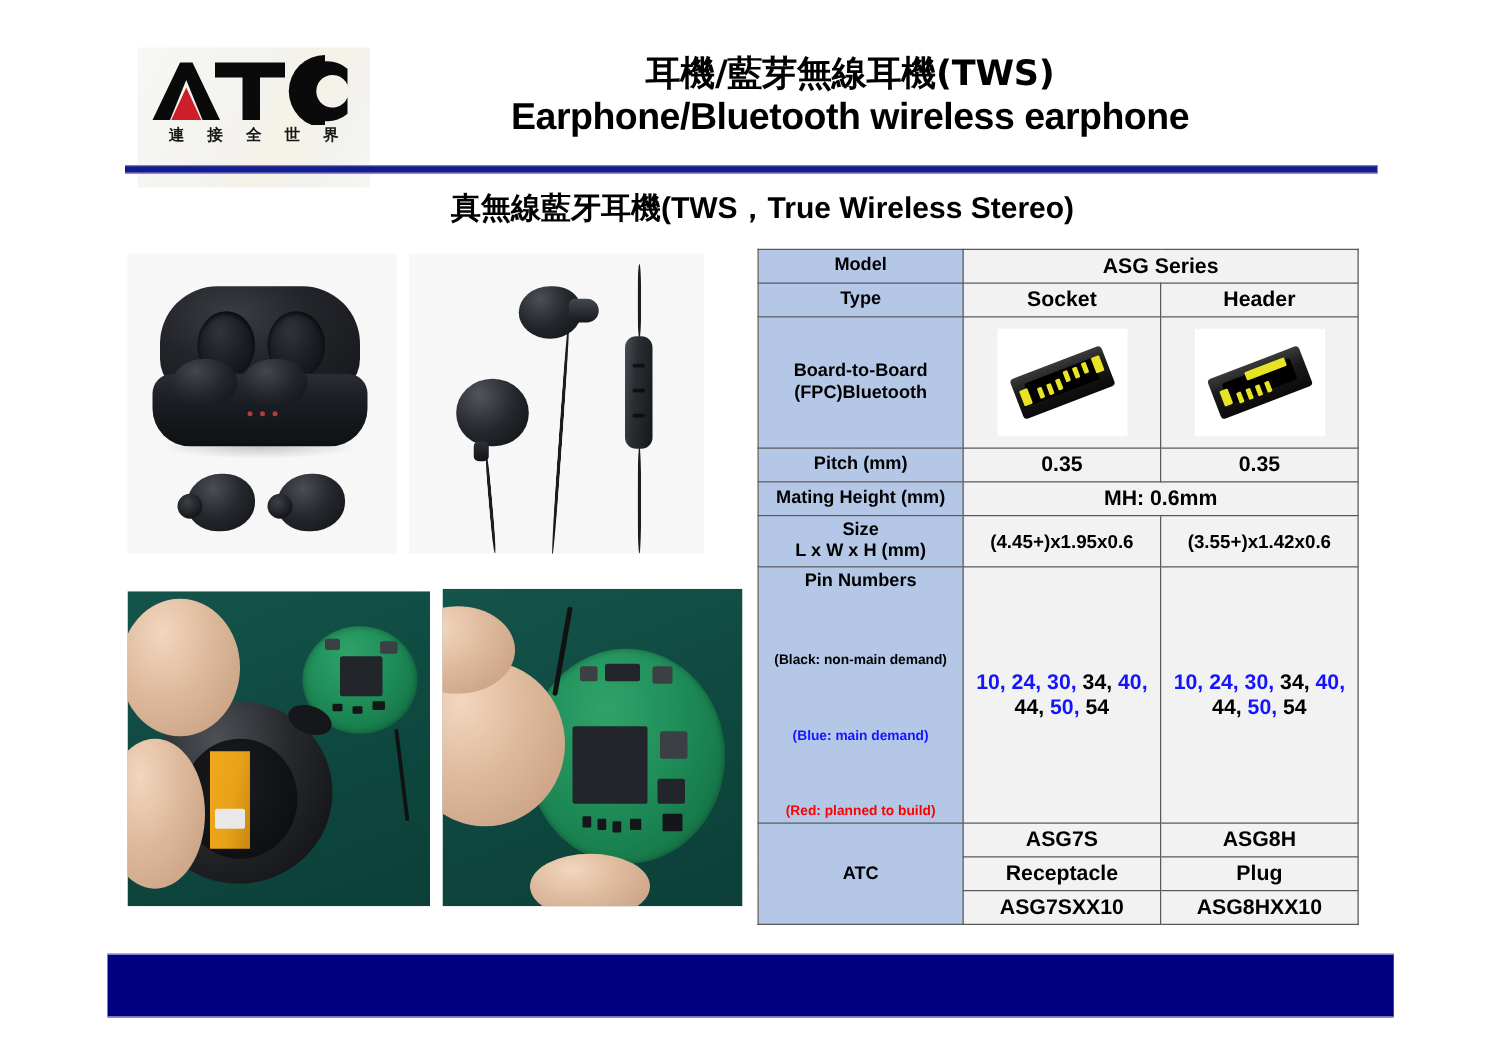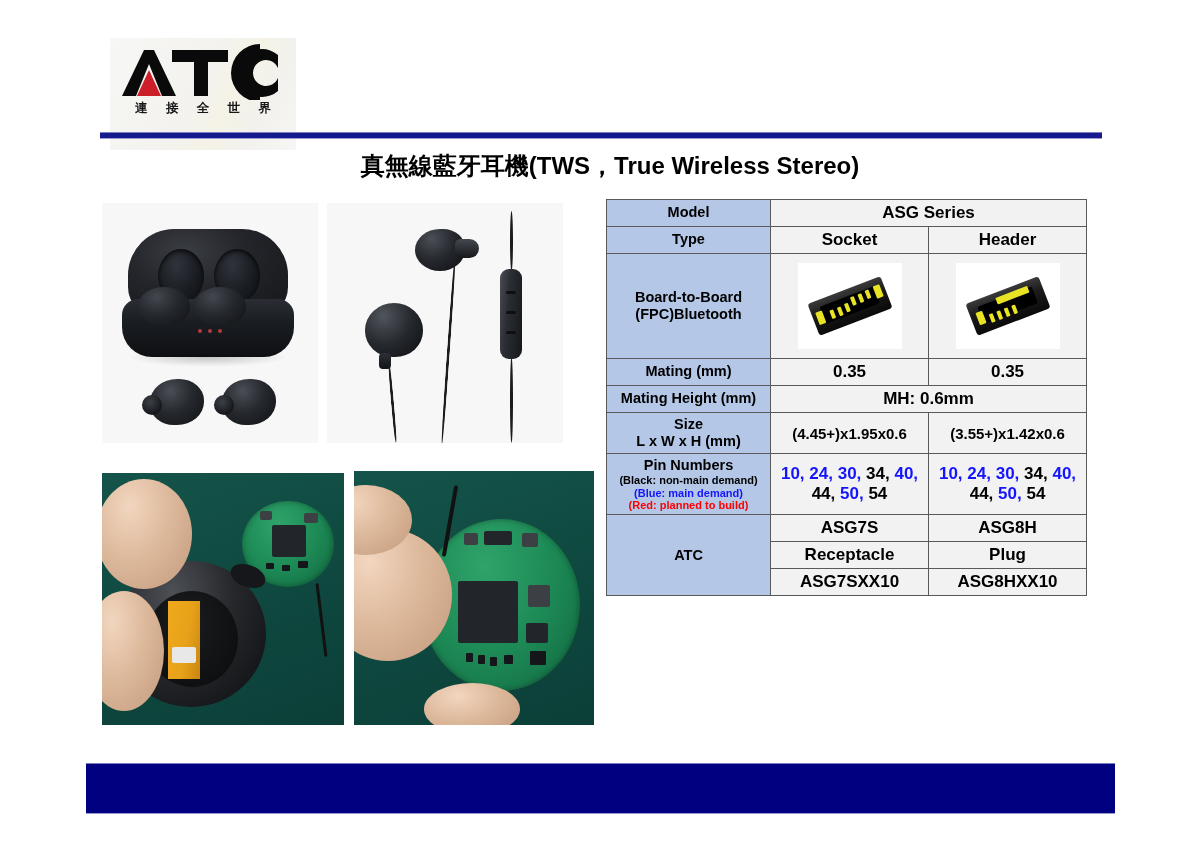--- a/index.html
+++ b/index.html
@@ -305,21 +305,21 @@
     position: absolute;
     width: 7px; height: 13px;
     background: #e8e425;
     border-radius: 1px;
   }
 
   .pin-blue { color: #1414ff; }
   .pin-black { color: #000; }
   .note-blue { color: #1414ff; }
   .note-red  { color: #ff0000; }
-  .lbl-note { font-size: 11px; font-weight: bold; line-height: 1.12; }
+  .lbl-note { font-size: 11px; font-weight: bold; line-height: 1.12; margin-top: 48px; }
   .lbl-main { font-size: 14.5px; font-weight: bold; }
 
   
   .footer-bar {
     position: absolute;
     left: 86px; top: 763px;
     width: 1029px; height: 49px;
     background: #000080;
     border-top: 1px solid #7b7fc2;
     border-bottom: 1px solid #9a9ed4;
@@ -334,20 +334,24 @@
     <svg class="logo-glyph" viewBox="0 0 186 58">
       <path d="M12 54 L34 8 L44 8 L66 54 L52 54 L39 22 L26 54 Z" fill="#0a0a0a"></path>
       <path d="M39 28 L51 54 L27 54 Z" fill="#cc1f2a"></path>
       <path d="M62 8 L118 8 L118 20 L98 20 L98 54 L84 54 L84 20 L62 20 Z" fill="#0a0a0a"></path>
       <path d="M168 13 A24 24 0 1 0 168 49 L168 36 A13 13 0 1 1 168 26 Z" fill="#0a0a0a"></path>
       <path d="M150 2 A29 29 0 0 0 150 60 L150 47 A16 16 0 0 1 150 15 Z" fill="#0a0a0a"></path>
     </svg>
     <div class="logo-cn">連 接 全 世 界</div>
   </div>
 
+  <div class="title-wrap">
+    <div class="title-cn">耳機/藍芽無線耳機(TWS)</div>
+    <div class="title-en">Earphone/Bluetooth wireless earphone</div>
+  </div>
 </div>
 <div class="title-rule"></div>
 
 <div class="subtitle"><span>真無線藍牙耳機</span><span class="en">(TWS，True Wireless Stereo)</span></div>
 
 <div class="photo ph-buds">
   <div class="buds-bg"></div>
   <div class="case-lid">
     <div class="lid-well l"></div>
     <div class="lid-well r"></div>
@@ -473,21 +477,21 @@
             <div class="conn-pin" style="left:18px; top:18px;"></div>
             <div class="conn-pin" style="left:26px; top:18px;"></div>
             <div class="conn-pin" style="left:34px; top:18px;"></div>
             <div class="conn-pin" style="left:42px; top:18px;"></div>
             <div class="conn-pin" style="left:30px; top:5px; width:34px; height:7px;"></div>
           </div>
         </div>
       </td>
     </tr>
     <tr>
-      <td class="lbl">Mating (mm)</td>
+      <td class="lbl">Pitch (mm)</td>
       <td class="val">0.35</td>
       <td class="val">0.35</td>
     </tr>
     <tr>
       <td class="lbl">Mating Height (mm)</td>
       <td class="val" colspan="2">MH: 0.6mm</td>
     </tr>
     <tr>
       <td class="lbl">
         <div>Size</div>

